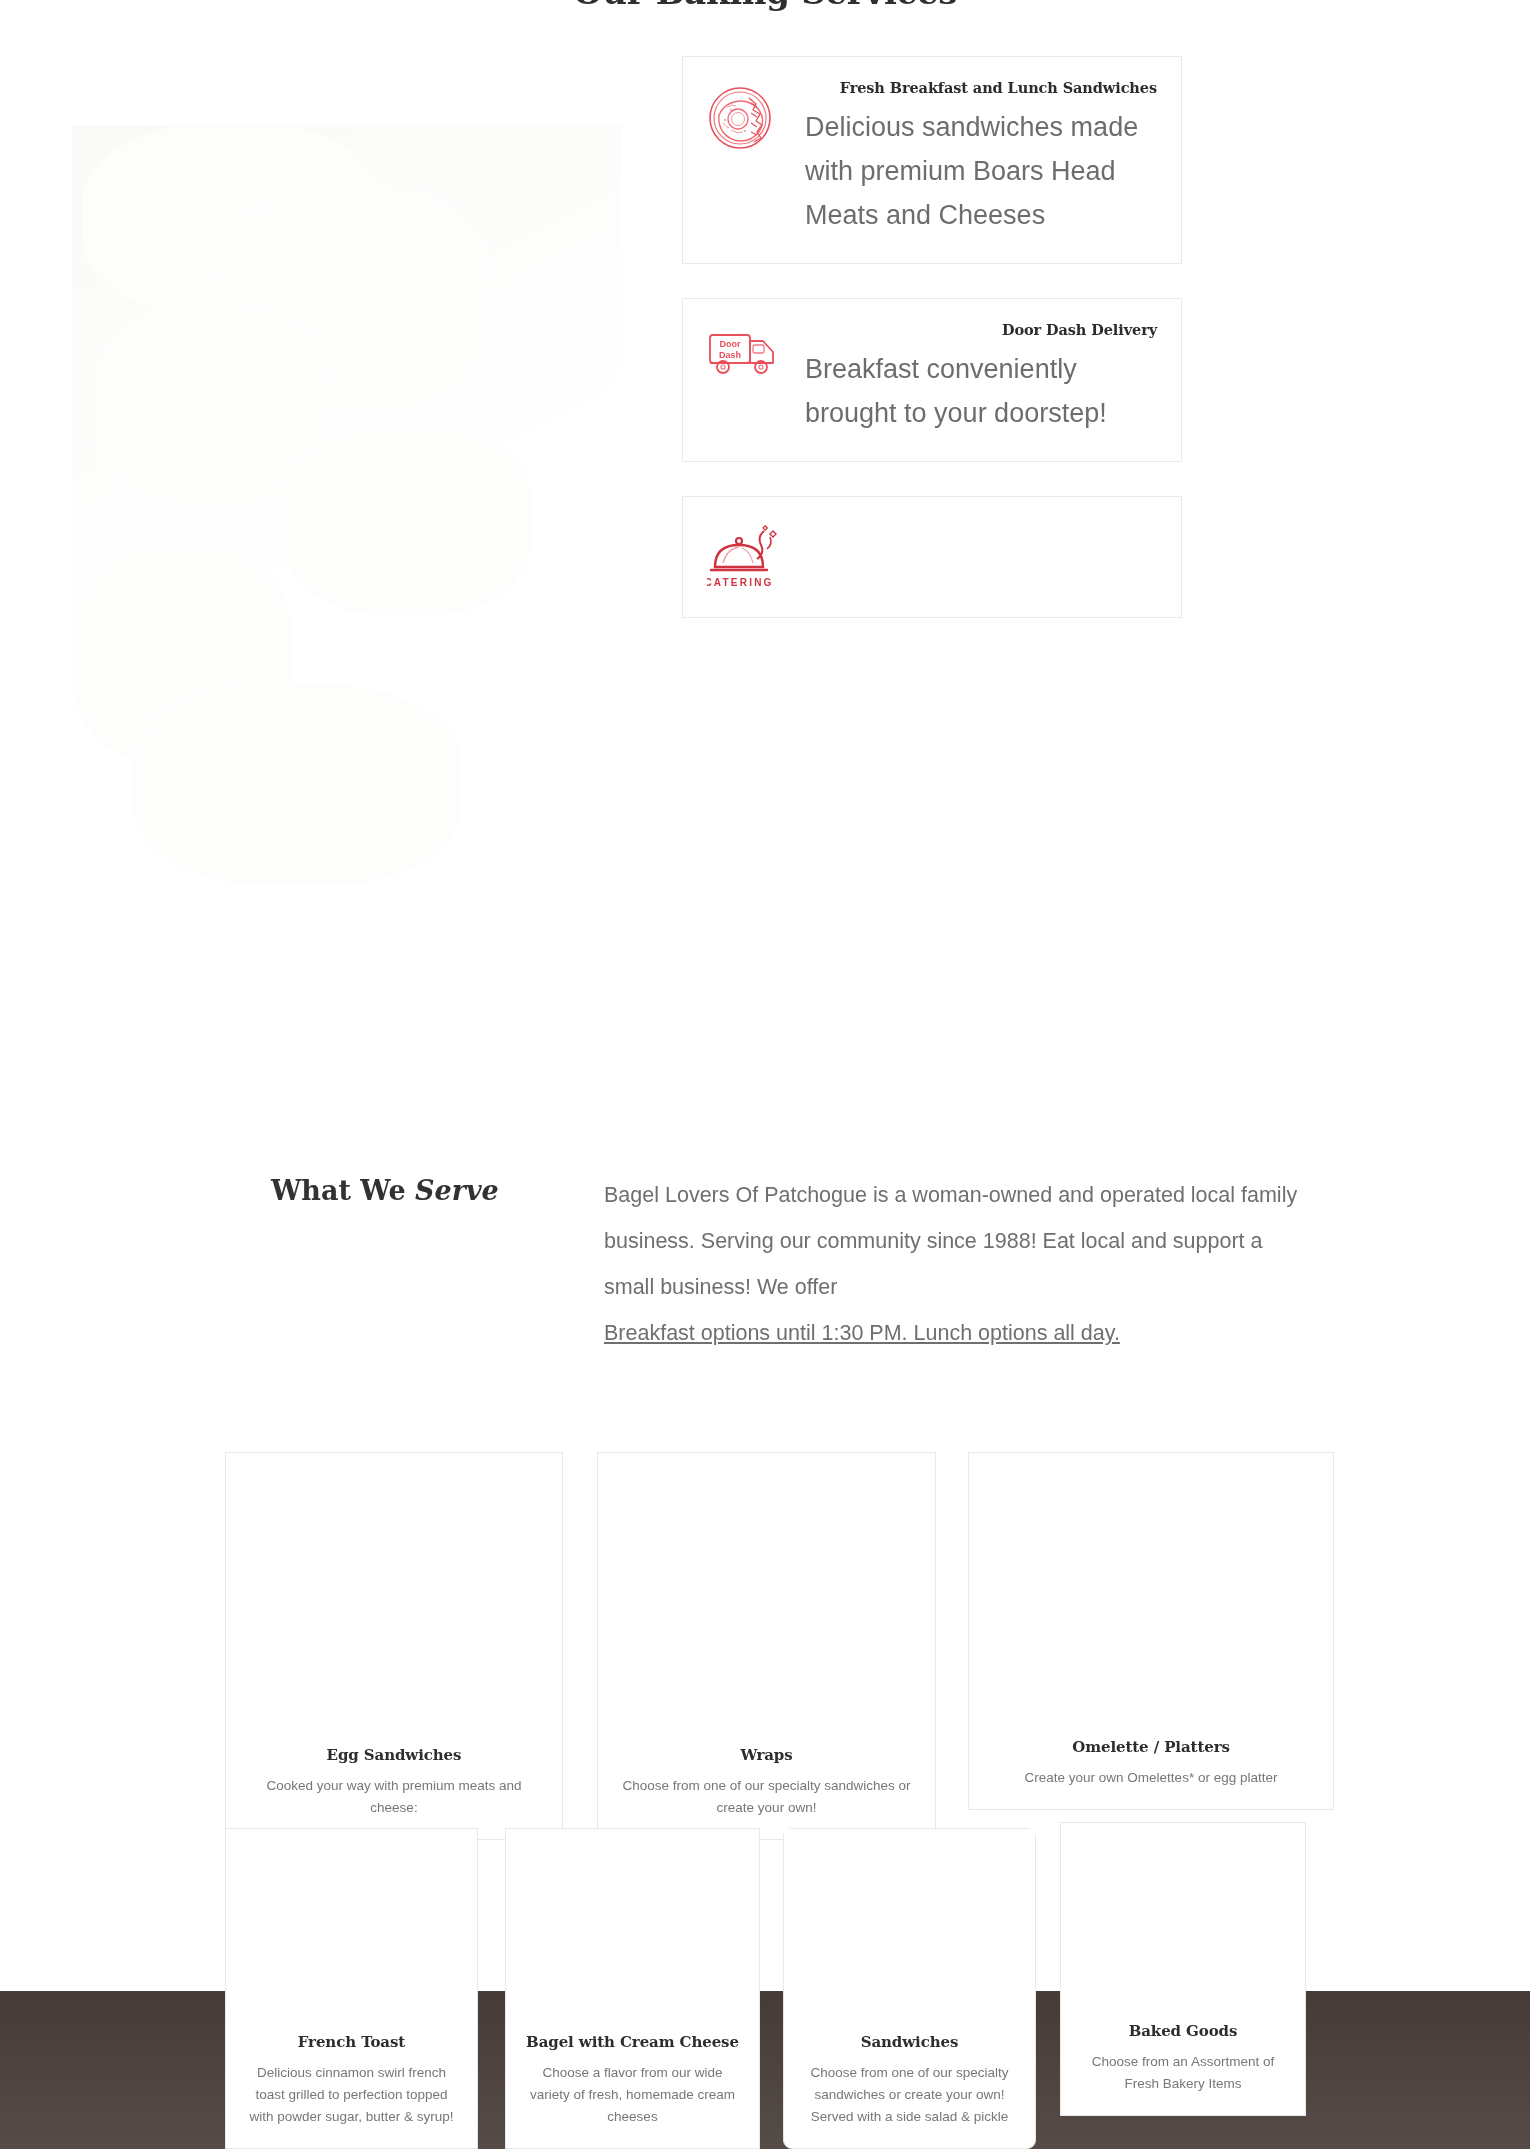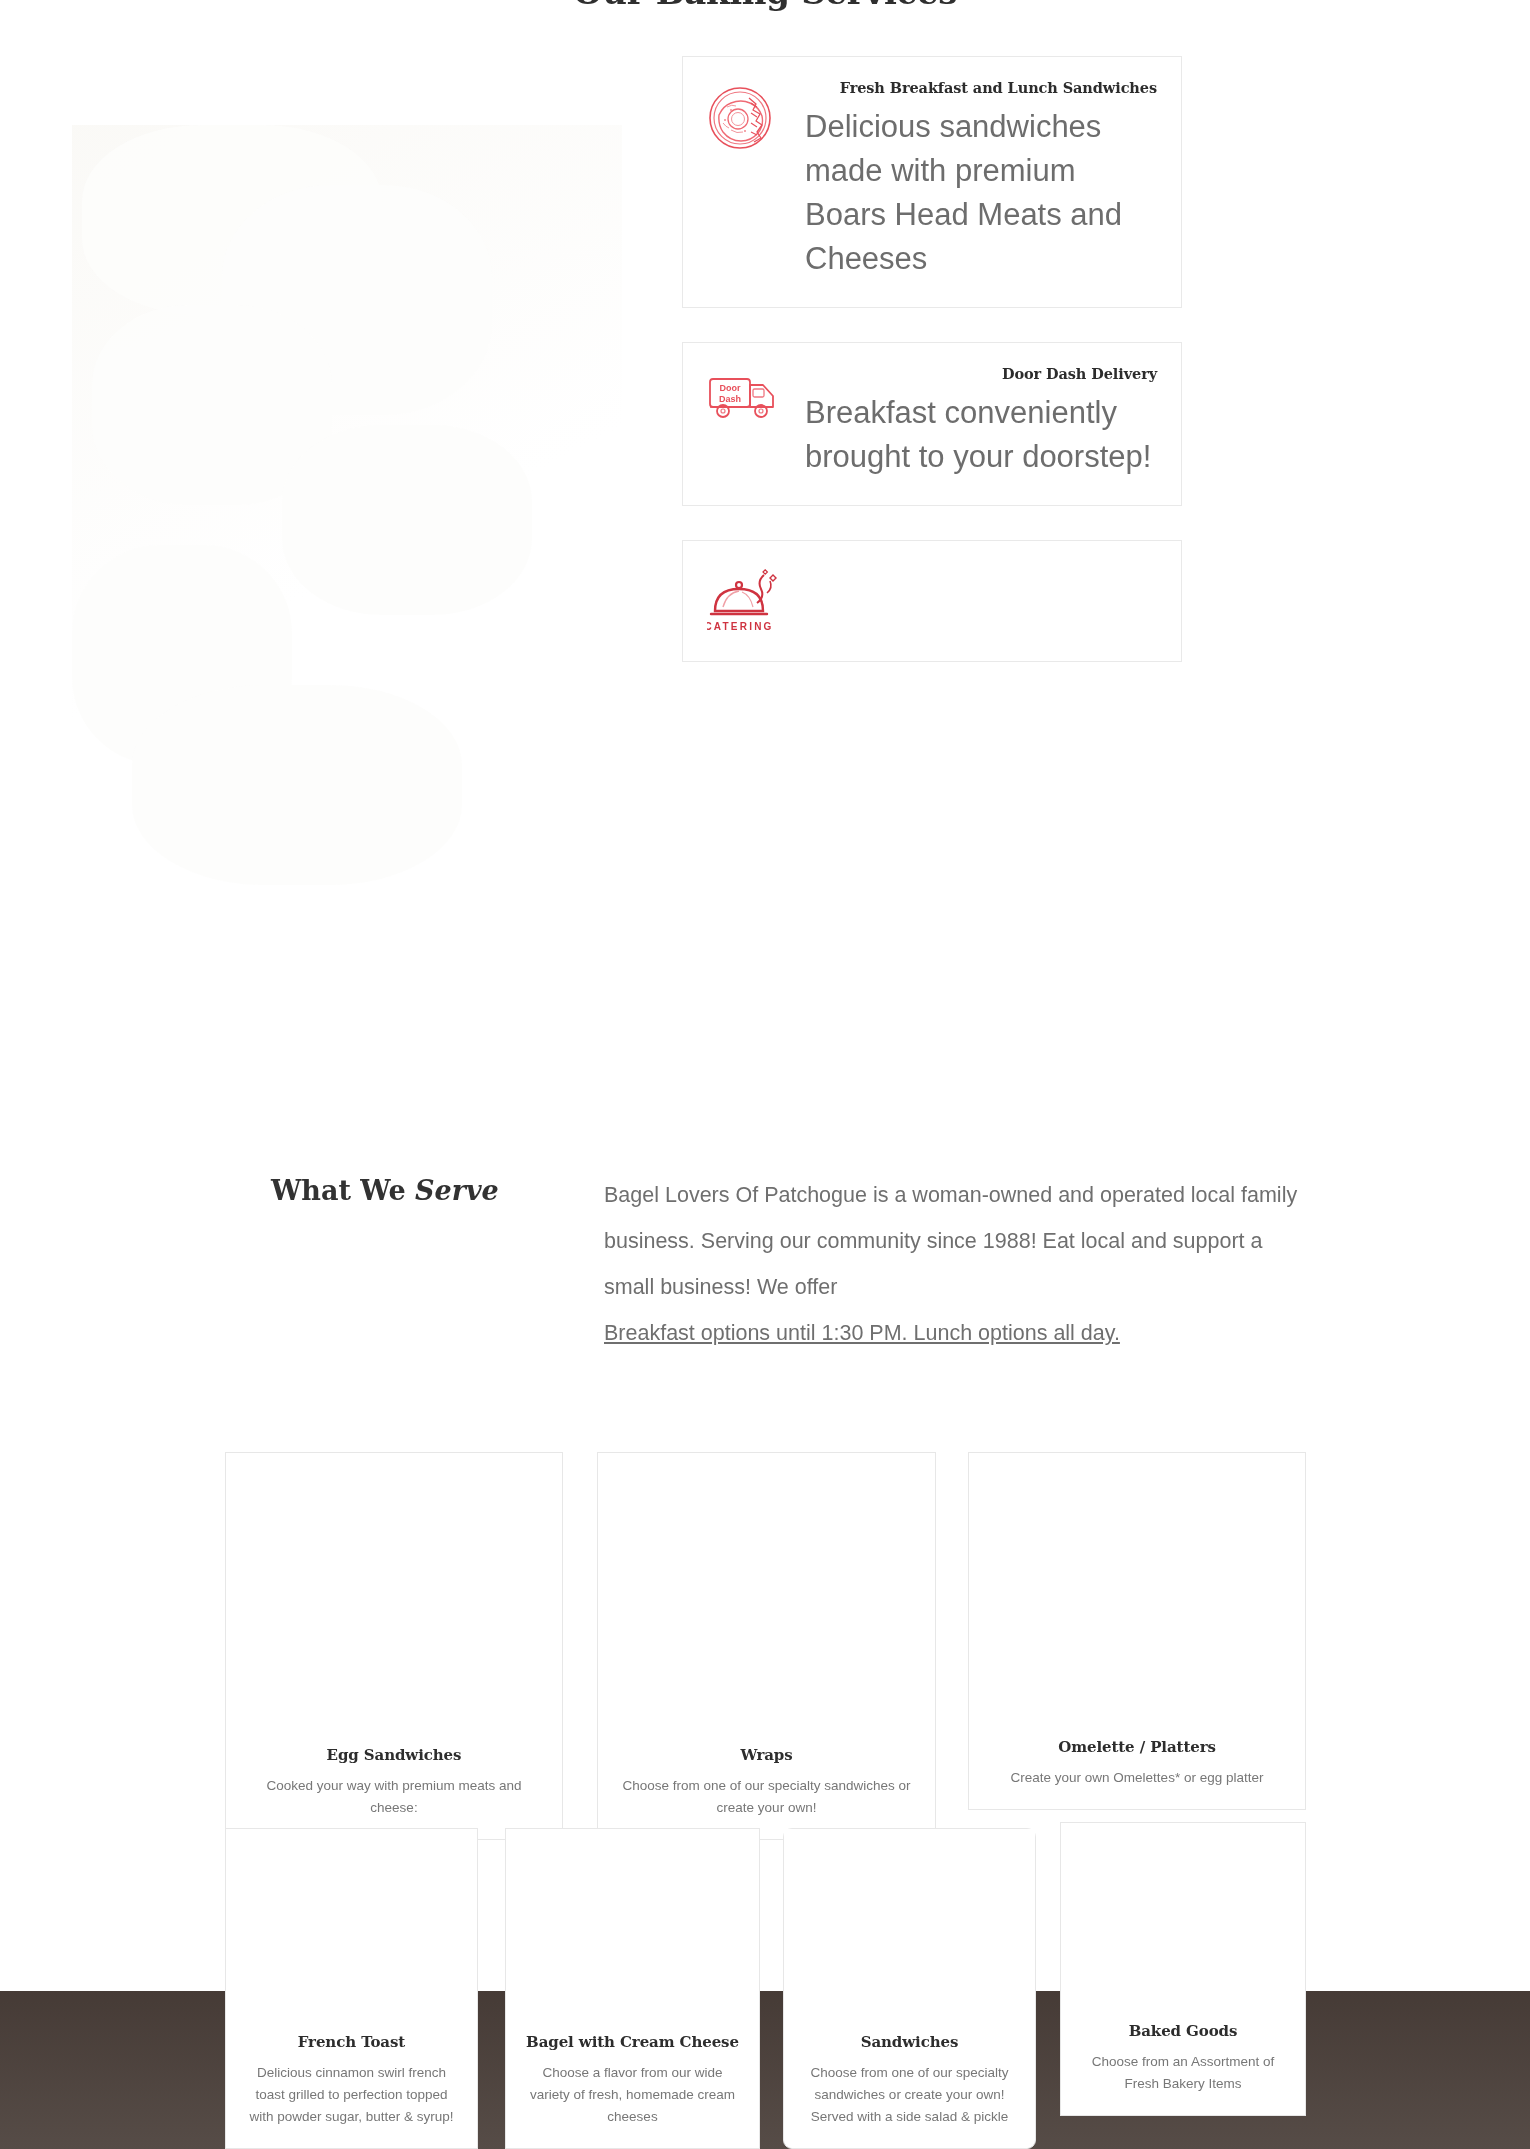--- a/index.html
+++ b/index.html
@@ -98,21 +98,21 @@
     font-weight: 700;
     font-size: 14.5px;
     color: #2c2c2c;
     letter-spacing: -0.1px;
     margin-bottom: 9px;
     text-align: right;
   }
 
   .service-desc {
     font-family: "Liberation Sans", sans-serif;
-    font-size: 31px;
+    font-size: 27px;
     line-height: 44px;
     color: #6d6d6d;
     font-weight: 400;
   }
 
   
   .serve-section {
     position: absolute;
     top: 1130px; left: 0;
     width: 1530px;
@@ -297,21 +297,21 @@
     </div>
 
     <div class="prod-card" style="left:597px; top:0px; width:339px; height:388px;">
       <div class="prod-media"></div>
       <div class="prod-body">
         <div class="prod-title">Wraps</div>
         <div class="prod-desc">Choose from one of our specialty sandwiches or create your own!</div>
       </div>
     </div>
 
-    <div class="prod-card" style="left:968px; top:0px; width:338px; height:358px;">
+    <div class="prod-card" style="left:968px; top:0px; width:366px; height:358px;">
       <div class="prod-media"></div>
       <div class="prod-body">
         <div class="prod-title">Omelette / Platters</div>
         <div class="prod-desc">Create your own Omelettes* or egg platter</div>
       </div>
     </div>
 
   </div>
 
   <div class="grid-row-2">

